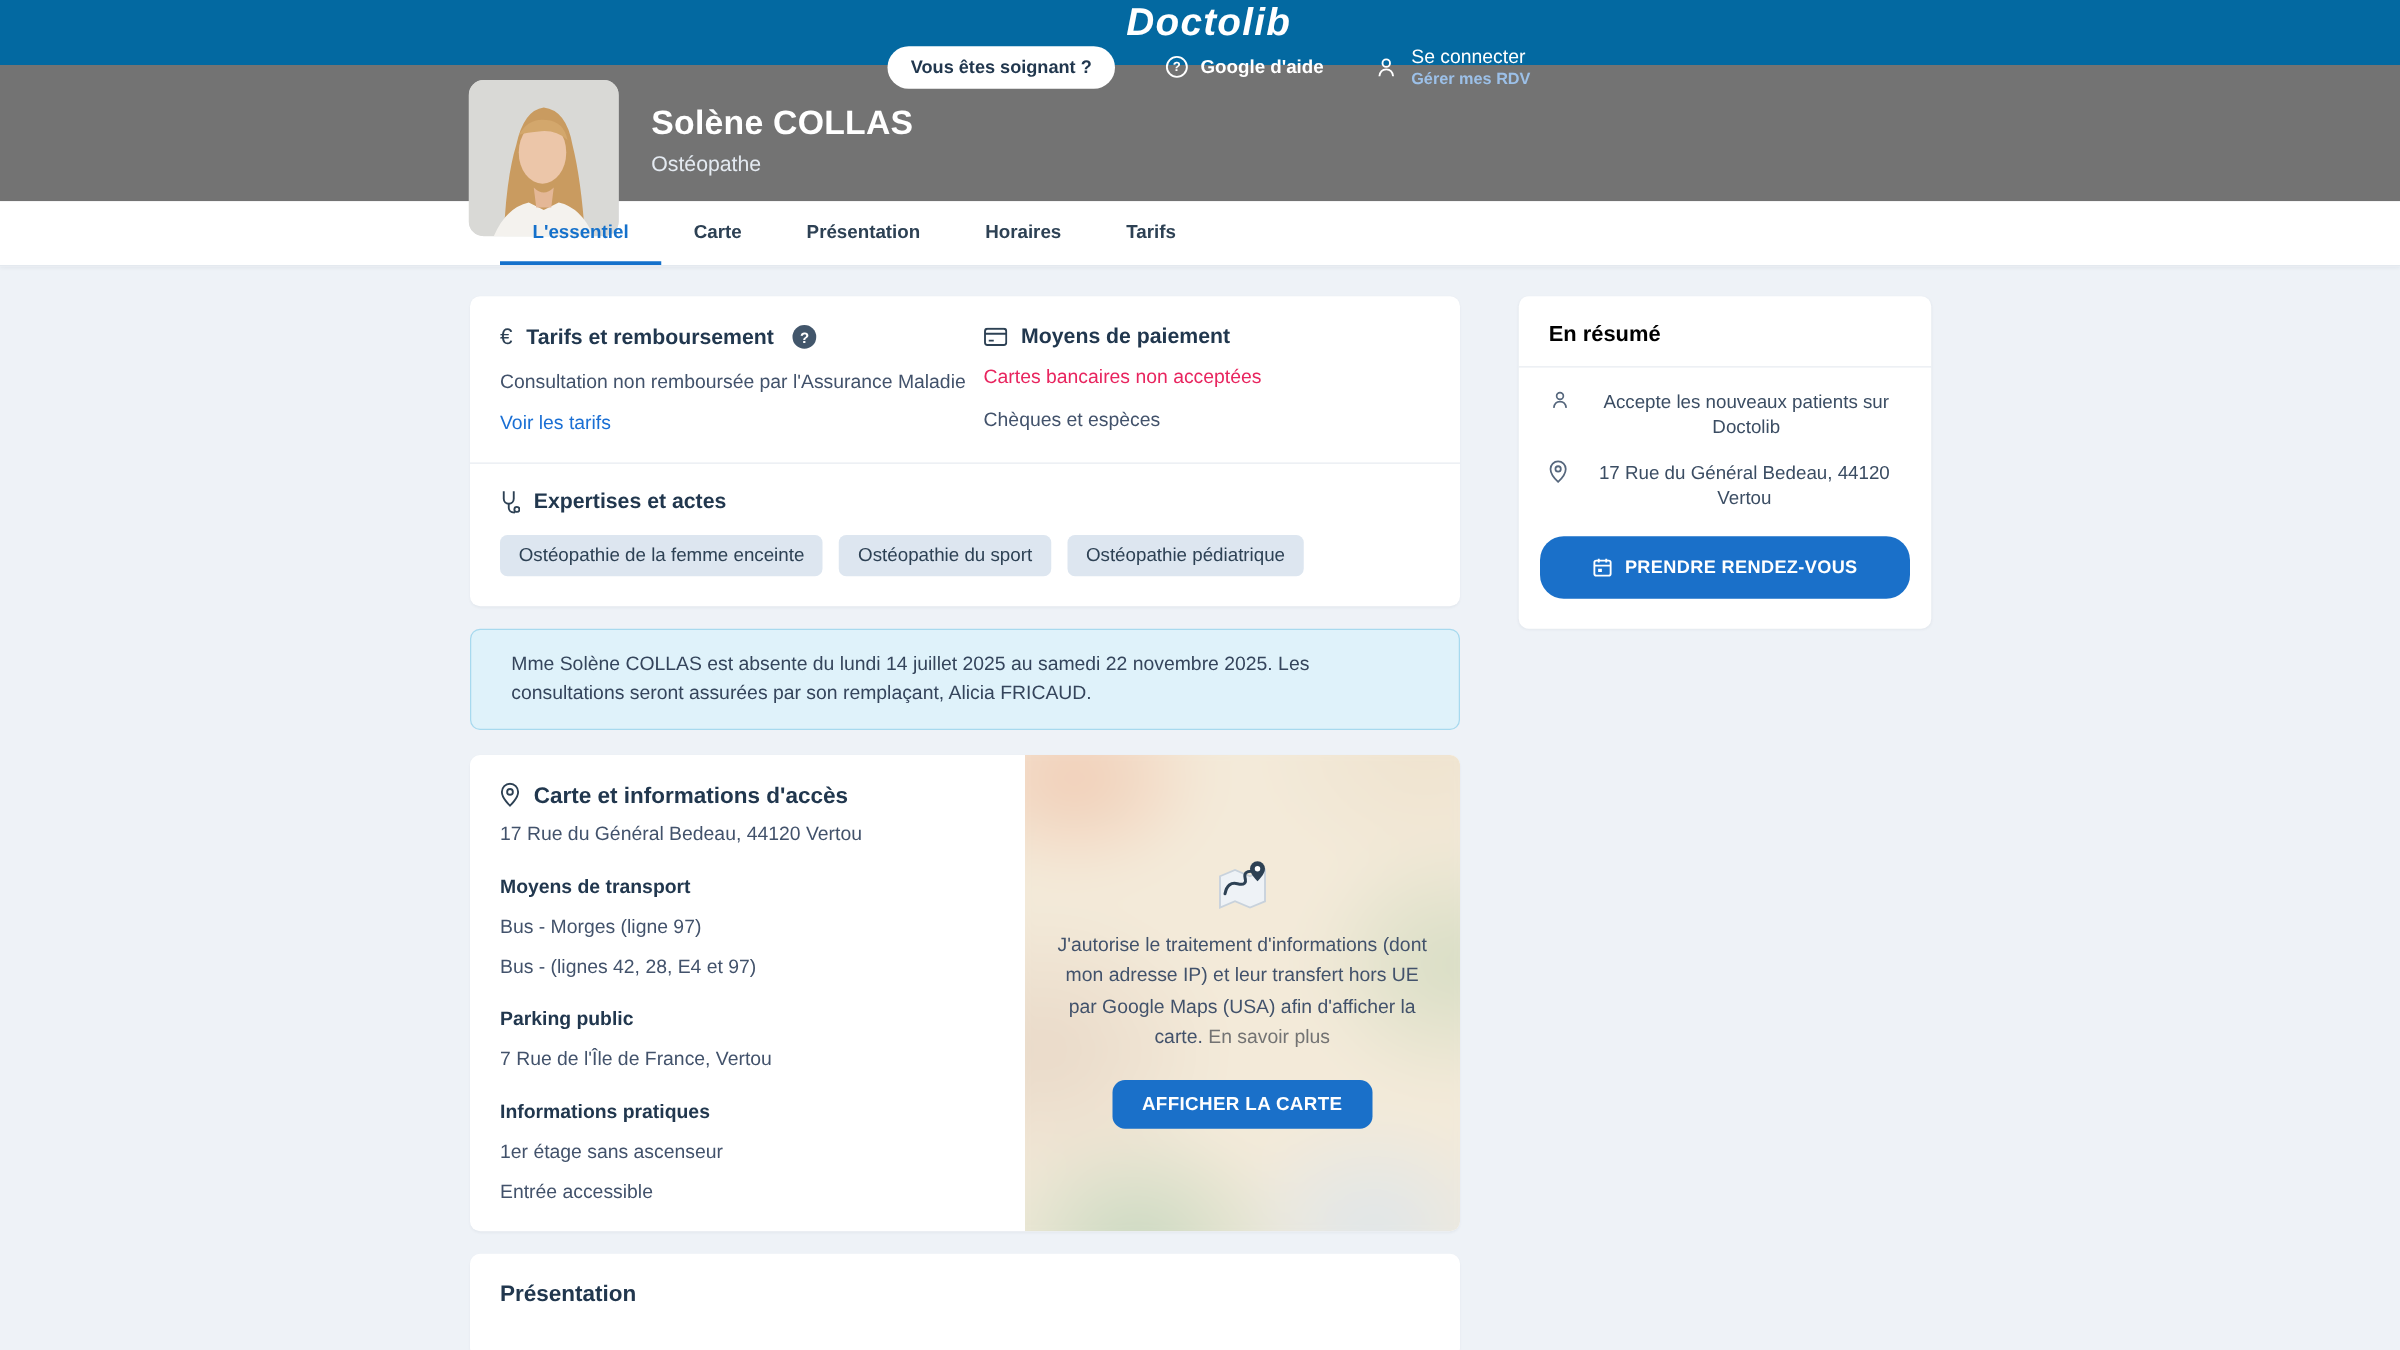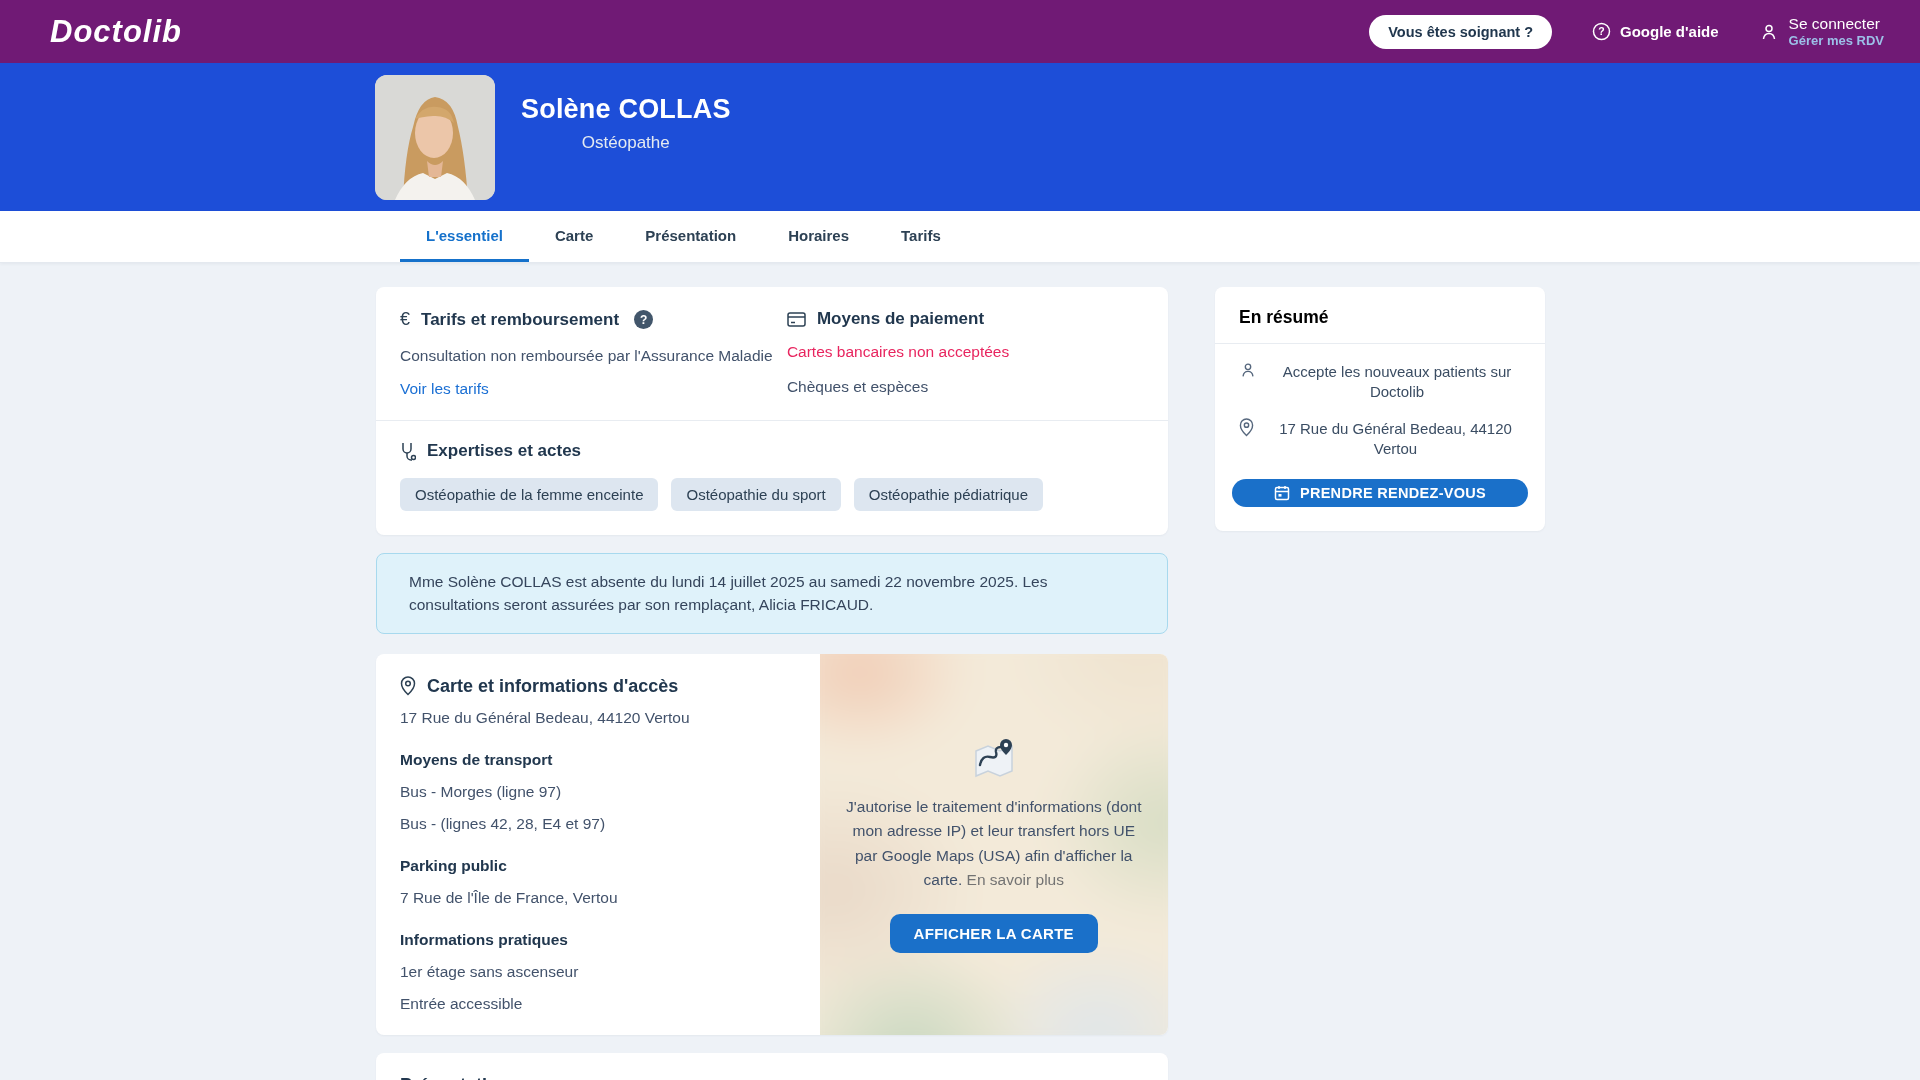--- a/index.html
+++ b/index.html
@@ -4,42 +4,43 @@
 <style>
   * { margin:0; padding:0; box-sizing:border-box; }
   html,body { width:1920px; height:1080px; overflow:hidden; }
   body {
     font-family:"Liberation Sans", sans-serif;
     background:#eef2f7;
     color:#42526b;
   }
   
   .navbar {
-    height:63px; background:#701a75;
+    height:52px; background:#0369a1;
     display:flex; align-items:center; justify-content:space-between;
     padding:0 36px 0 50px;
+    flex-direction:column;
   }
   .logo {
     color:#fff; font-size:31px; font-weight:700; font-style:italic;
     letter-spacing:1px; cursor:pointer;
   }
   .nav-right { display:flex; align-items:center; gap:40px; }
   .pill-btn {
     background:#fff; color:#21374e; border:none; cursor:pointer;
     height:34px; padding:0 19px; border-radius:17px;
     font-size:14.5px; font-weight:700; font-family:inherit;
   }
   .nav-link { display:flex; align-items:center; gap:9px; color:#fff;
     font-size:15px; font-weight:600; cursor:pointer; }
   .login { display:flex; align-items:center; gap:10px; cursor:pointer; }
   .login-txt { display:flex; flex-direction:column; line-height:1.25; }
   .login-main { color:#fff; font-size:15.5px; font-weight:400; }
   .login-sub { color:#9cc0e8; font-size:13px; font-weight:600; }
   
-  .hero { height:148px; background:#1d4ed8; display:flex; padding-left:375px;text-align:center; }
+  .hero { height:109px; background:#737373; display:flex; padding-left:375px; }
   .avatar {
     width:120px; height:125px; border-radius:12px; overflow:hidden;
     margin-top:12px; flex:none; background:#d9d9d7;
   }
   .hero-txt { margin-left:26px; margin-top:31px; }
   .hero-name { color:#fff; font-size:27px; font-weight:700; letter-spacing:.2px; }
   .hero-spec { color:#e4eaf1; font-size:17px; margin-top:8px; }
   
   .tabbar {
     height:52px; background:#fff; display:flex; padding-left:400px;
@@ -116,21 +117,21 @@
   .card-pres { margin-top:18px; padding:22px 24px 40px; }
   
   .card-summary { padding:0 0 24px; }
   .summary-title { color:#000000; font-size:17.5px; font-weight:700;
     padding:20px 24px 15px; border-bottom:1px solid #e8ecf1; }
   .summary-row { display:flex; align-items:flex-start; gap:12px; padding:0 20px 0 24px;
     margin-top:18px; font-size:15px; color:#3b4d63; line-height:1.3;text-align:center; }
   .summary-row .h-icon { flex:none; margin-top:-1px; }
   .btn-rdv {
     display:flex; align-items:center; justify-content:center; gap:10px;
-    margin:21px 17px 0; width:calc(100% - 34px); height:28px; border:none;
+    margin:21px 17px 0; width:calc(100% - 34px); height:50px; border:none;
     background:#1a70c9; color:#fff; border-radius:19px; cursor:pointer;
     font-family:inherit; font-size:14.5px; font-weight:700; letter-spacing:.3px;
   }
   svg { display:block; }
 </style>
 </head>
 <body>
 
 <div class="navbar">
   <div class="logo">Doctolib</div>

